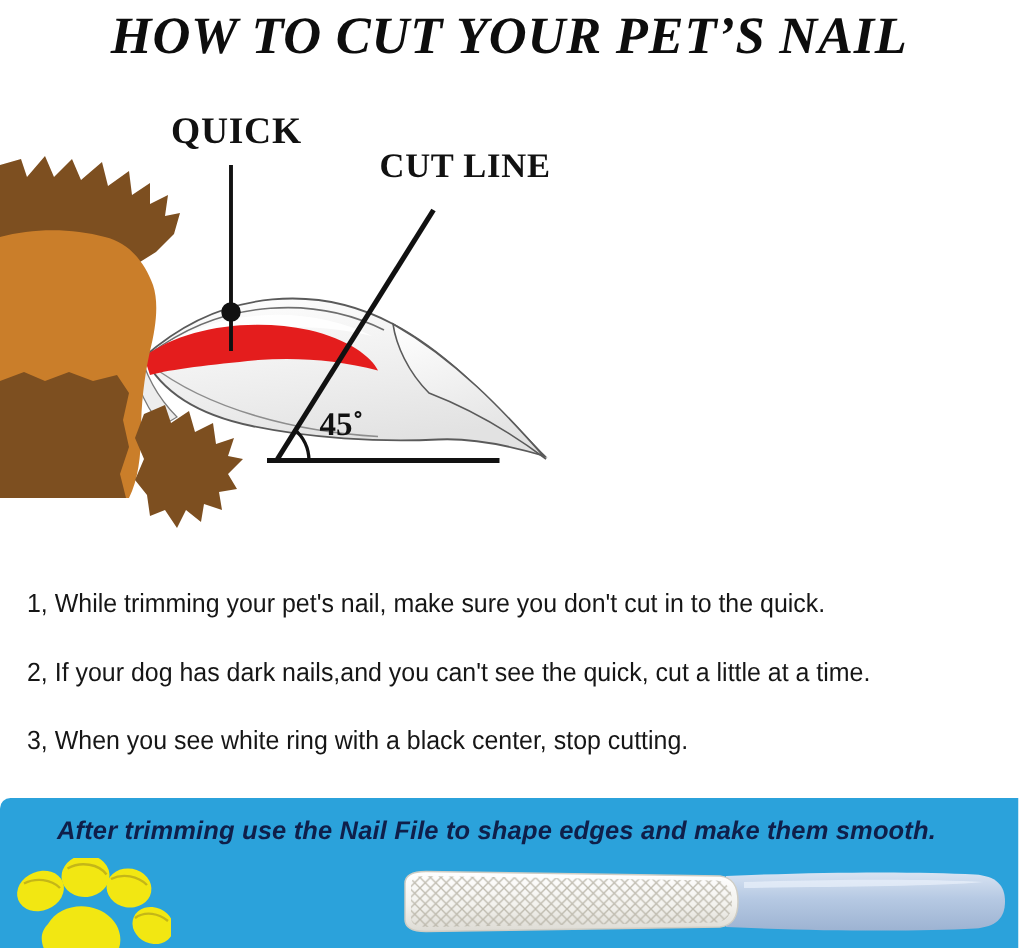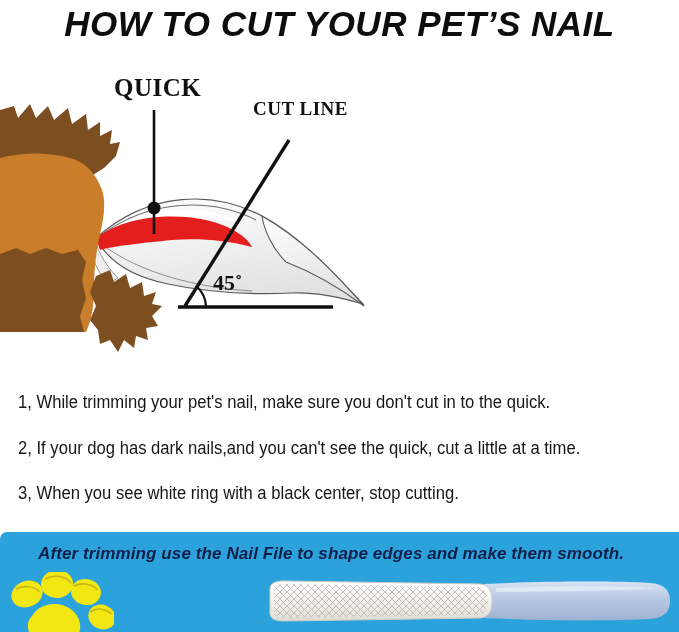--- a/index.html
+++ b/index.html
@@ -21,21 +21,21 @@
   
   #title {
     position: absolute;
     left: 0;
     top: 0;
     width: 679px;
     height: 48px;
     display: flex;
     align-items: center;
     justify-content: center;
-    font-family: Liberation Sans, sans-serif;
+    font-family: Liberation Serif, serif;
     font-weight: bold;
     font-style: italic;
     font-size: 35px;
     letter-spacing: 0.5px;
     color: #0d0d0d;
     white-space: nowrap;
   }
 
   
   #diagram {
@@ -59,21 +59,21 @@
   }
   #label-quick {
     left: 114px;
     top: 26px;
     font-size: 25px;
     letter-spacing: 0.5px;
   }
   #label-cutline {
     left: 253px;
     top: 50px;
-    font-size: 19px;
+    font-size: 23px;
     letter-spacing: 0.5px;
   }
   #label-angle {
     left: 213px;
     top: 222px;
     font-size: 22px;
   }
 
   
   #instructions {

